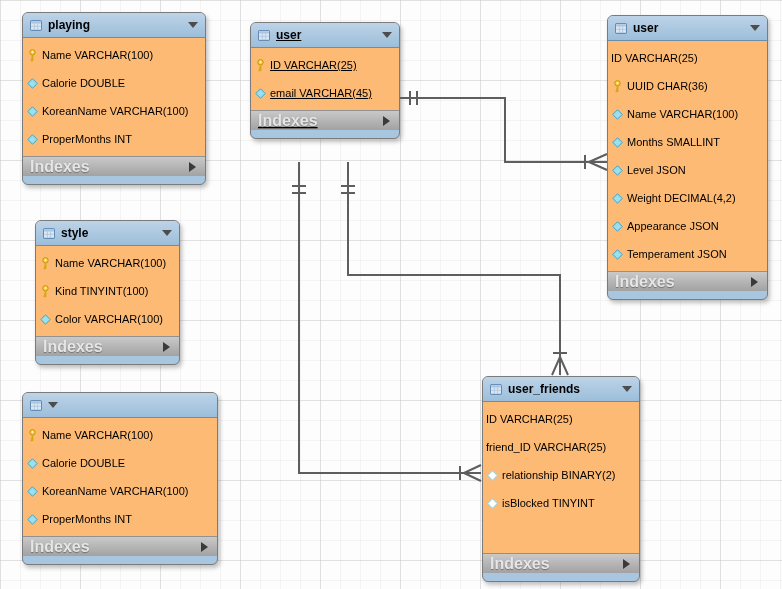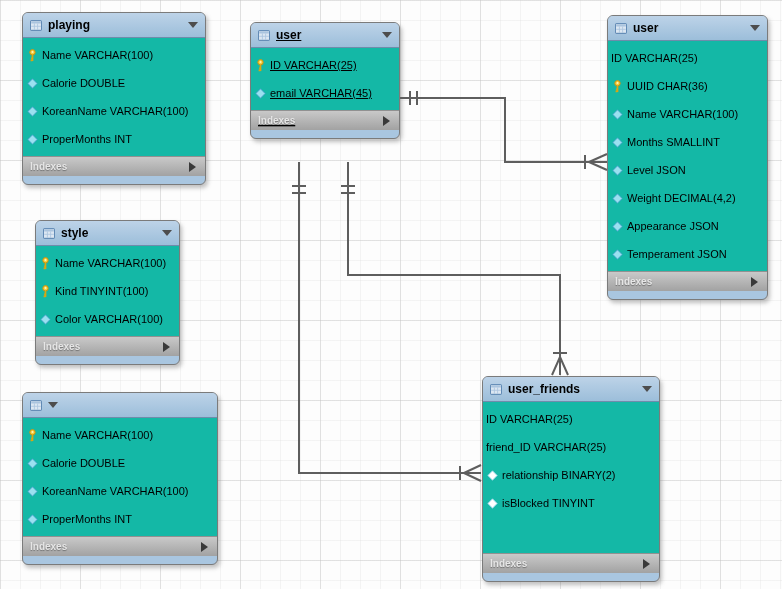--- a/index.html
+++ b/index.html
@@ -31,32 +31,32 @@
     height:25px; display:flex; align-items:center; gap:6px;
     padding:0 7px;
     background:linear-gradient(#bdd3e8, #9cbeda);
     border-bottom:1px solid #6f8cab;
     border-radius:5px 5px 0 0;
   }
   .tbl-title { flex:1; font-size:12px; font-weight:bold; color:#000; }
   .tri-down { width:0; height:0; border-left:5px solid transparent; border-right:5px solid transparent; border-top:6px solid #4d4d4d; }
   .tri-right { width:0; height:0; border-top:5px solid transparent; border-bottom:5px solid transparent; border-left:7px solid #3a3a3a; }
 
-  .tbl-body { background:#14b8a6; padding:3px 0; }
+  .tbl-body { background:#fdba74; padding:3px 0; }
   .row { display:flex; align-items:center; height:28px; padding-left:3px; gap:4px; }
   .row-label { font-size:11px; color:#000; white-space:nowrap; }
   .icon { display:inline-flex; width:12px; justify-content:center; flex:0 0 auto; }
 
   .tbl-footer {
     position:relative; height:20px;
     background:linear-gradient(#c9c9c9, #a2a2a2);
     border-top:1px solid #919191;
     display:flex; align-items:center; padding-left:7px;
   }
-  .footer-label { font-size:10px; font-weight:bold; color:#e6e6e6; text-shadow:0 1px 1px rgba(0,0,0,.35); }
+  .footer-label { font-size:16px; font-weight:bold; color:#e6e6e6; text-shadow:0 1px 1px rgba(0,0,0,.35); }
   .footer-arrow { position:absolute; right:9px; top:5px; }
 </style>
 </head>
 <body>
 
 <svg class="connector-layer" viewBox="0 0 782 589">
 
   <g>
     <path d="M400 98 H505 V162 H607"></path>
     <path d="M410 91 V105 M417 91 V105"></path>
@@ -353,21 +353,21 @@
         </span>
         <span class="row-label">ProperMonths INT</span>
       </div>
   </div>
   <div class="tbl-footer">
     <span class="footer-label">Indexes</span>
     <span class="footer-arrow tri-right"></span>
   </div>
 </div>
 
-<div class="db-table" style="left:482px; top:376px; width:178px;">
+<div class="db-table" style="left:482px; top:376px; width:158px;">
   <div class="tbl-header">
     <span class="icon">
         <svg width="15" height="13" viewBox="0 0 15 13">
           <rect x="0.5" y="0.5" width="14" height="12" rx="1" fill="#dce7f2" stroke="#38699e"></rect>
           <rect x="1.5" y="1.5" width="12" height="2.5" fill="#aac4de"></rect>
           <line x1="5.5" y1="4" x2="5.5" y2="12" stroke="#aac4de"></line>
           <line x1="9.5" y1="4" x2="9.5" y2="12" stroke="#aac4de"></line>
           <line x1="1.5" y1="7.5" x2="13.5" y2="7.5" stroke="#aac4de"></line>
         </svg>
       </span>

